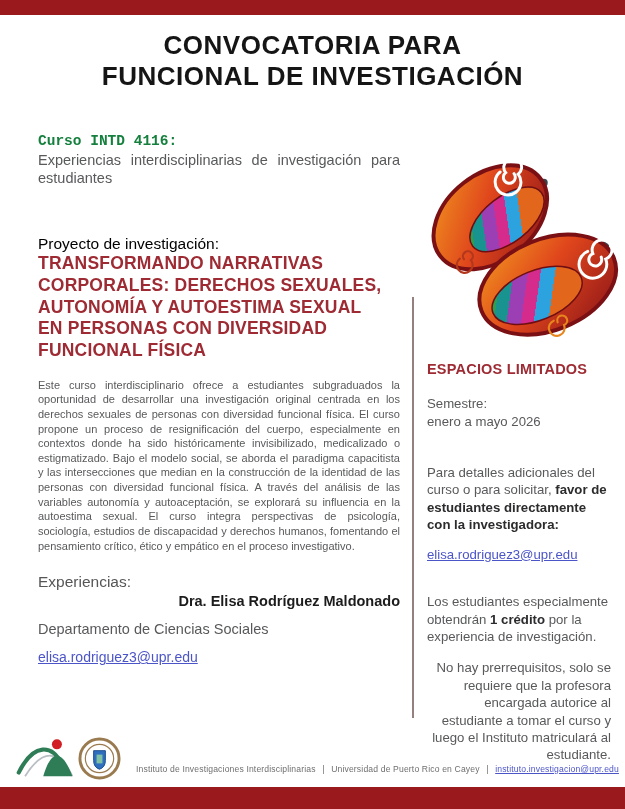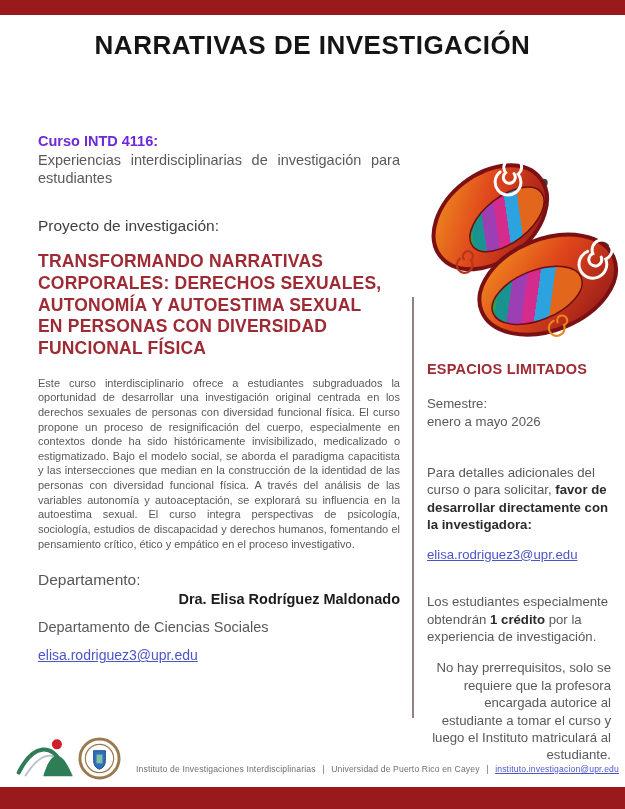--- a/index.html
+++ b/index.html
@@ -14,24 +14,24 @@
   body{background:#e8e8e8;font-family:"Liberation Sans",sans-serif;}
   .page{position:relative;width:625px;height:809px;background:#fff;margin:0 auto;overflow:hidden;}
 
   .top-bar{position:absolute;top:0;left:0;width:100%;height:15px;background:var(--accent-red);}
   .bottom-bar{position:absolute;bottom:0;left:0;width:100%;height:22px;background:var(--accent-red);}
 
   .main-title{position:absolute;top:30px;left:0;width:100%;text-align:center;
     font-weight:700;font-size:26px;line-height:1.18;color:#151515;letter-spacing:.5px;}
 
   .left-col{position:absolute;left:38px;top:133px;width:362px;color:var(--body-gray);}
-  .course-label{font-size:14.5px;font-weight:700;color:#6d28d9;margin-bottom:2px;}
+  .course-label{font-size:14.5px;font-weight:700;color:#15803d;margin-bottom:2px;font-family:Liberation Mono, monospace;}
   .course-desc{font-size:14.5px;text-align:justify;line-height:1.25;}
-  .project-label{margin-top:30px;font-size:15.5px;color:#404040;}
-  .project-title{margin-top:16px;width:348px;font-size:17.5px;font-weight:700;
+  .project-label{margin-top:48px;font-size:15.5px;color:#000000;}
+  .project-title{margin-top:0;width:348px;font-size:17.5px;font-weight:700;
     color:var(--title-red);line-height:1.24;letter-spacing:.2px;}
   .body-text{margin-top:16px;font-size:11px;line-height:1.33;text-align:justify;}
   .inv-label{margin-top:20px;font-size:15.5px;color:#565656;}
   .inv-name{font-size:14.5px;font-weight:700;color:#1c1c1c;margin-top:2px;text-align:right;}
   .inv-dept{font-size:14.5px;margin-top:12px;}
   .email-link{font-size:14px;color:var(--link-blue);text-decoration:underline;display:inline-block;margin-top:12px;cursor:pointer;}
 
   .divider{position:absolute;left:412px;top:297px;width:2px;height:421px;background:var(--divider);}
 
   .butterfly{position:absolute;left:423px;top:146px;width:198px;height:206px;}
@@ -53,30 +53,31 @@
   .footer-sep{margin:0 4px;}
 </style>
 </head>
 <body>
 
 <div class="page">
 
   <div class="top-bar"></div>
 
   <div class="main-title">
-    <div>NARRATIVAS DE INVESTIGACIÓN</div>
+    <div>CONVOCATORIA PARA</div>
+    <div>FUNCIONAL DE INVESTIGACIÓN</div>
   </div>
 
   <div class="left-col">
     <div class="course-label">Curso INTD 4116:</div>
     <div class="course-desc">Experiencias interdisciplinarias de investigación para estudiantes</div>
     <div class="project-label">Proyecto de investigación:</div>
     <div class="project-title">TRANSFORMANDO NARRATIVAS CORPORALES:  DERECHOS SEXUALES, AUTONOMÍA Y AUTOESTIMA SEXUAL EN PERSONAS CON DIVERSIDAD FUNCIONAL FÍSICA</div>
     <div class="body-text">Este curso interdisciplinario ofrece a estudiantes subgraduados la oportunidad de desarrollar una investigación original centrada en los derechos sexuales de personas con diversidad funcional física. El curso propone un proceso de resignificación del cuerpo, especialmente en contextos donde ha sido históricamente invisibilizado, medicalizado o estigmatizado. Bajo el modelo social, se aborda el paradigma capacitista y las intersecciones que median en la construcción de la identidad de las personas con diversidad funcional física. A través del análisis de las variables autonomía y autoaceptación, se explorará su influencia en la autoestima sexual. El curso integra perspectivas de psicología, sociología, estudios de discapacidad y derechos humanos, fomentando el pensamiento crítico, ético y empático en el proceso investigativo.</div>
-    <div class="inv-label">Departamento:</div>
+    <div class="inv-label">Experiencias:</div>
     <div class="inv-name">Dra. Elisa Rodríguez Maldonado</div>
     <div class="inv-dept">Departamento de Ciencias Sociales</div>
     <a class="email-link">elisa.rodriguez3@upr.edu</a>
   </div>
 
   <div class="divider"></div>
 
   <svg class="butterfly" viewBox="0 0 200 208">
     <defs>
       <linearGradient id="wingGrad" x1="0" y1="0" x2="1" y2="1">
@@ -122,21 +123,21 @@
 
   <div class="right-col">
     <div class="limited">ESPACIOS LIMITADOS</div>
 
     <div class="sem-block">
       <div>Semestre:</div>
       <div>enero a mayo 2026</div>
     </div>
 
     <div class="contact-block">
-      <span>Para detalles adicionales del curso o para solicitar, </span><b>favor de desarrollar directamente con la investigadora:</b><br>
+      <span>Para detalles adicionales del curso o para solicitar, </span><b>favor de estudiantes directamente con la investigadora:</b><br>
       <a class="email-link">elisa.rodriguez3@upr.edu</a>
     </div>
 
     <div class="credit-block">
       <span>Los estudiantes especialmente obtendrán </span><b>1 crédito</b><span> por la experiencia de investigación.</span>
     </div>
 
     <div class="prereq-block">No hay prerrequisitos, solo se requiere que la profesora encargada autorice al estudiante a tomar el curso y luego el Instituto matriculará al estudiante.</div>
   </div>
 

